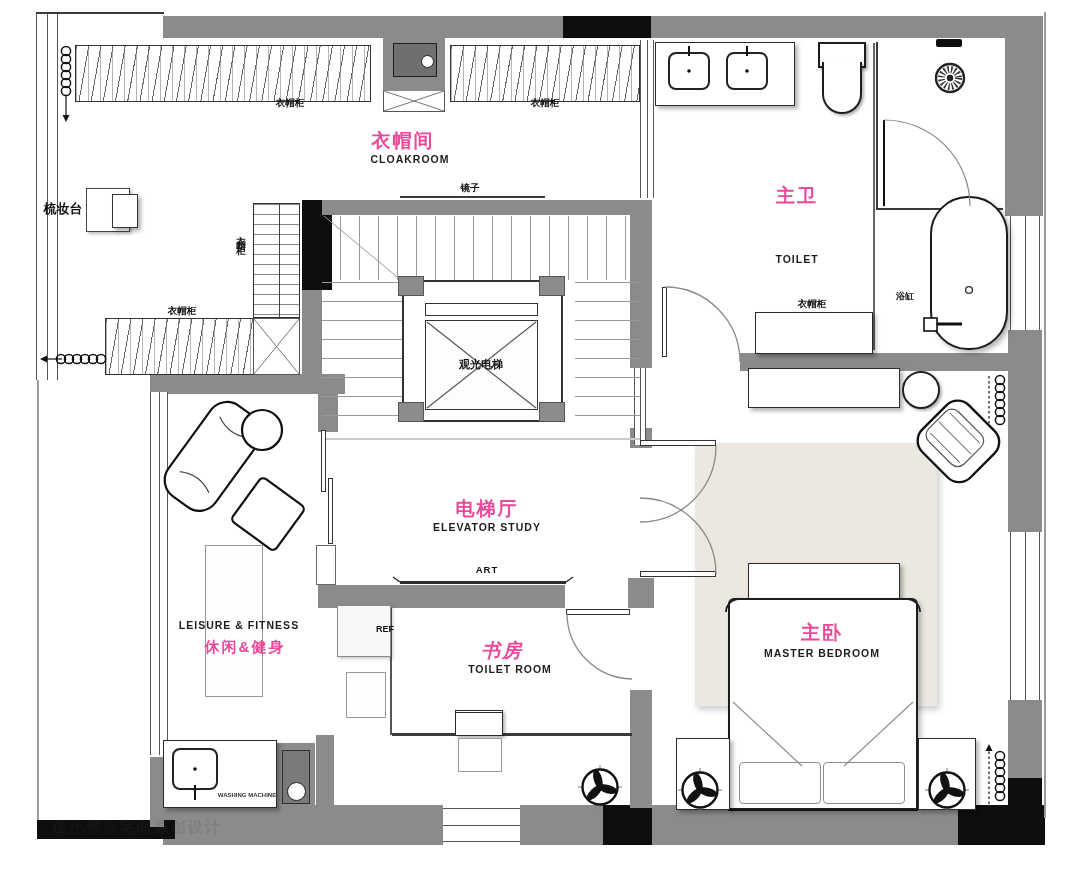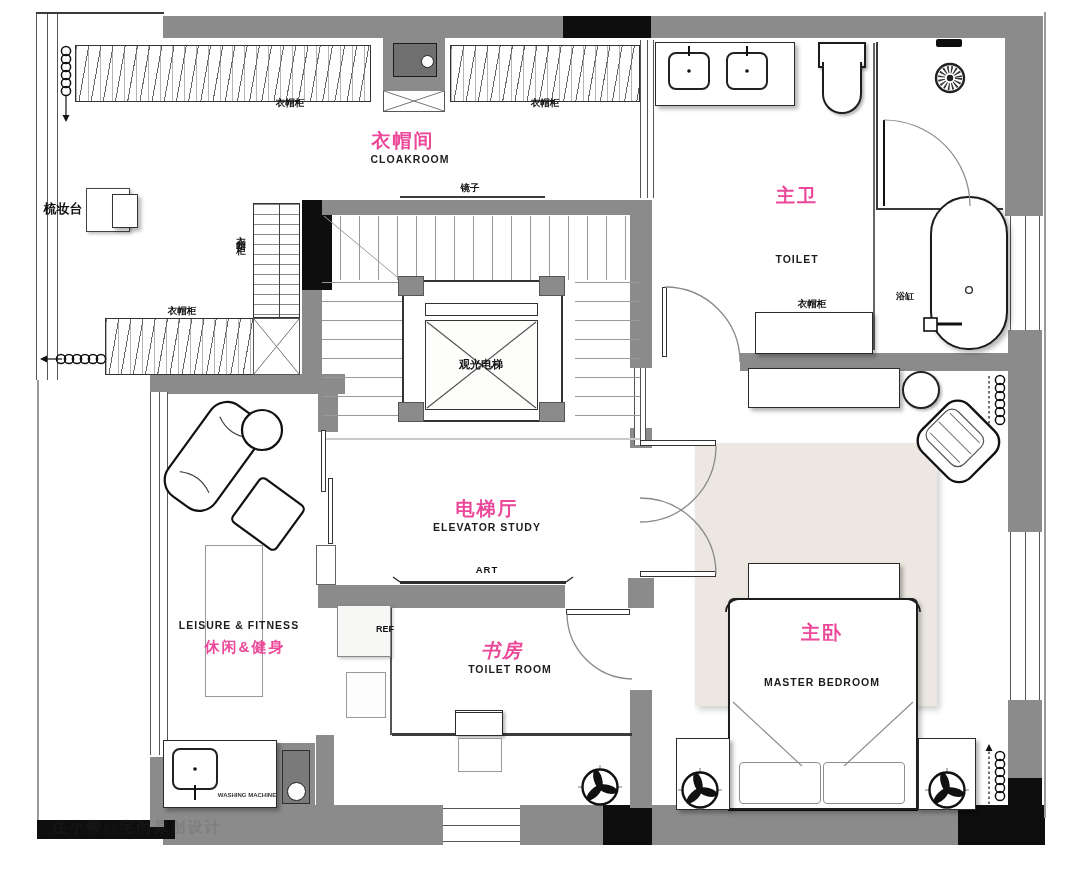--- a/index.html
+++ b/index.html
@@ -286,21 +286,21 @@
   <div class="zh" style="left:487px;top:496px;">电梯厅</div>
   <div class="en" style="left:487px;top:521px;">ELEVATOR STUDY</div>
 
   <div class="zh" style="left:245px;top:594px;font-size:15px;margin-top:44px;">休闲&amp;健身</div>
   <div class="en" style="left:239px;top:619px;">LEISURE &amp; FITNESS</div>
 
   <div class="zh" style="left:502px;top:638px;font-style:italic;">书房</div>
   <div class="en" style="left:510px;top:663px;">TOILET ROOM</div>
 
   <div class="zh" style="left:822px;top:620px;">主卧</div>
-  <div class="en" style="left:822px;top:676px;">MASTER BEDROOM</div>
+  <div class="en" style="left:822px;top:647px;">MASTER BEDROOM</div>
 
   <div class="sl" style="left:290px;top:97px;">衣帽柜</div>
   <div class="sl" style="left:545px;top:97px;">衣帽柜</div>
   <div class="sl" style="left:182px;top:305px;">衣帽柜</div>
   <div class="vtext" style="left:234px;top:228px;">衣帽柜</div>
   <div class="sl" style="left:812px;top:298px;">衣帽柜</div>
   <div class="sl" style="left:63px;top:200px;font-size:13px;">梳妆台</div>
   <div class="sl" style="left:470px;top:182px;">镜子</div>
   <div class="sl" style="left:481px;top:357px;font-size:11px;text-align:center;">观光电梯</div>
   <div class="sl" style="left:905px;top:290px;font-size:9px;">浴缸</div>

